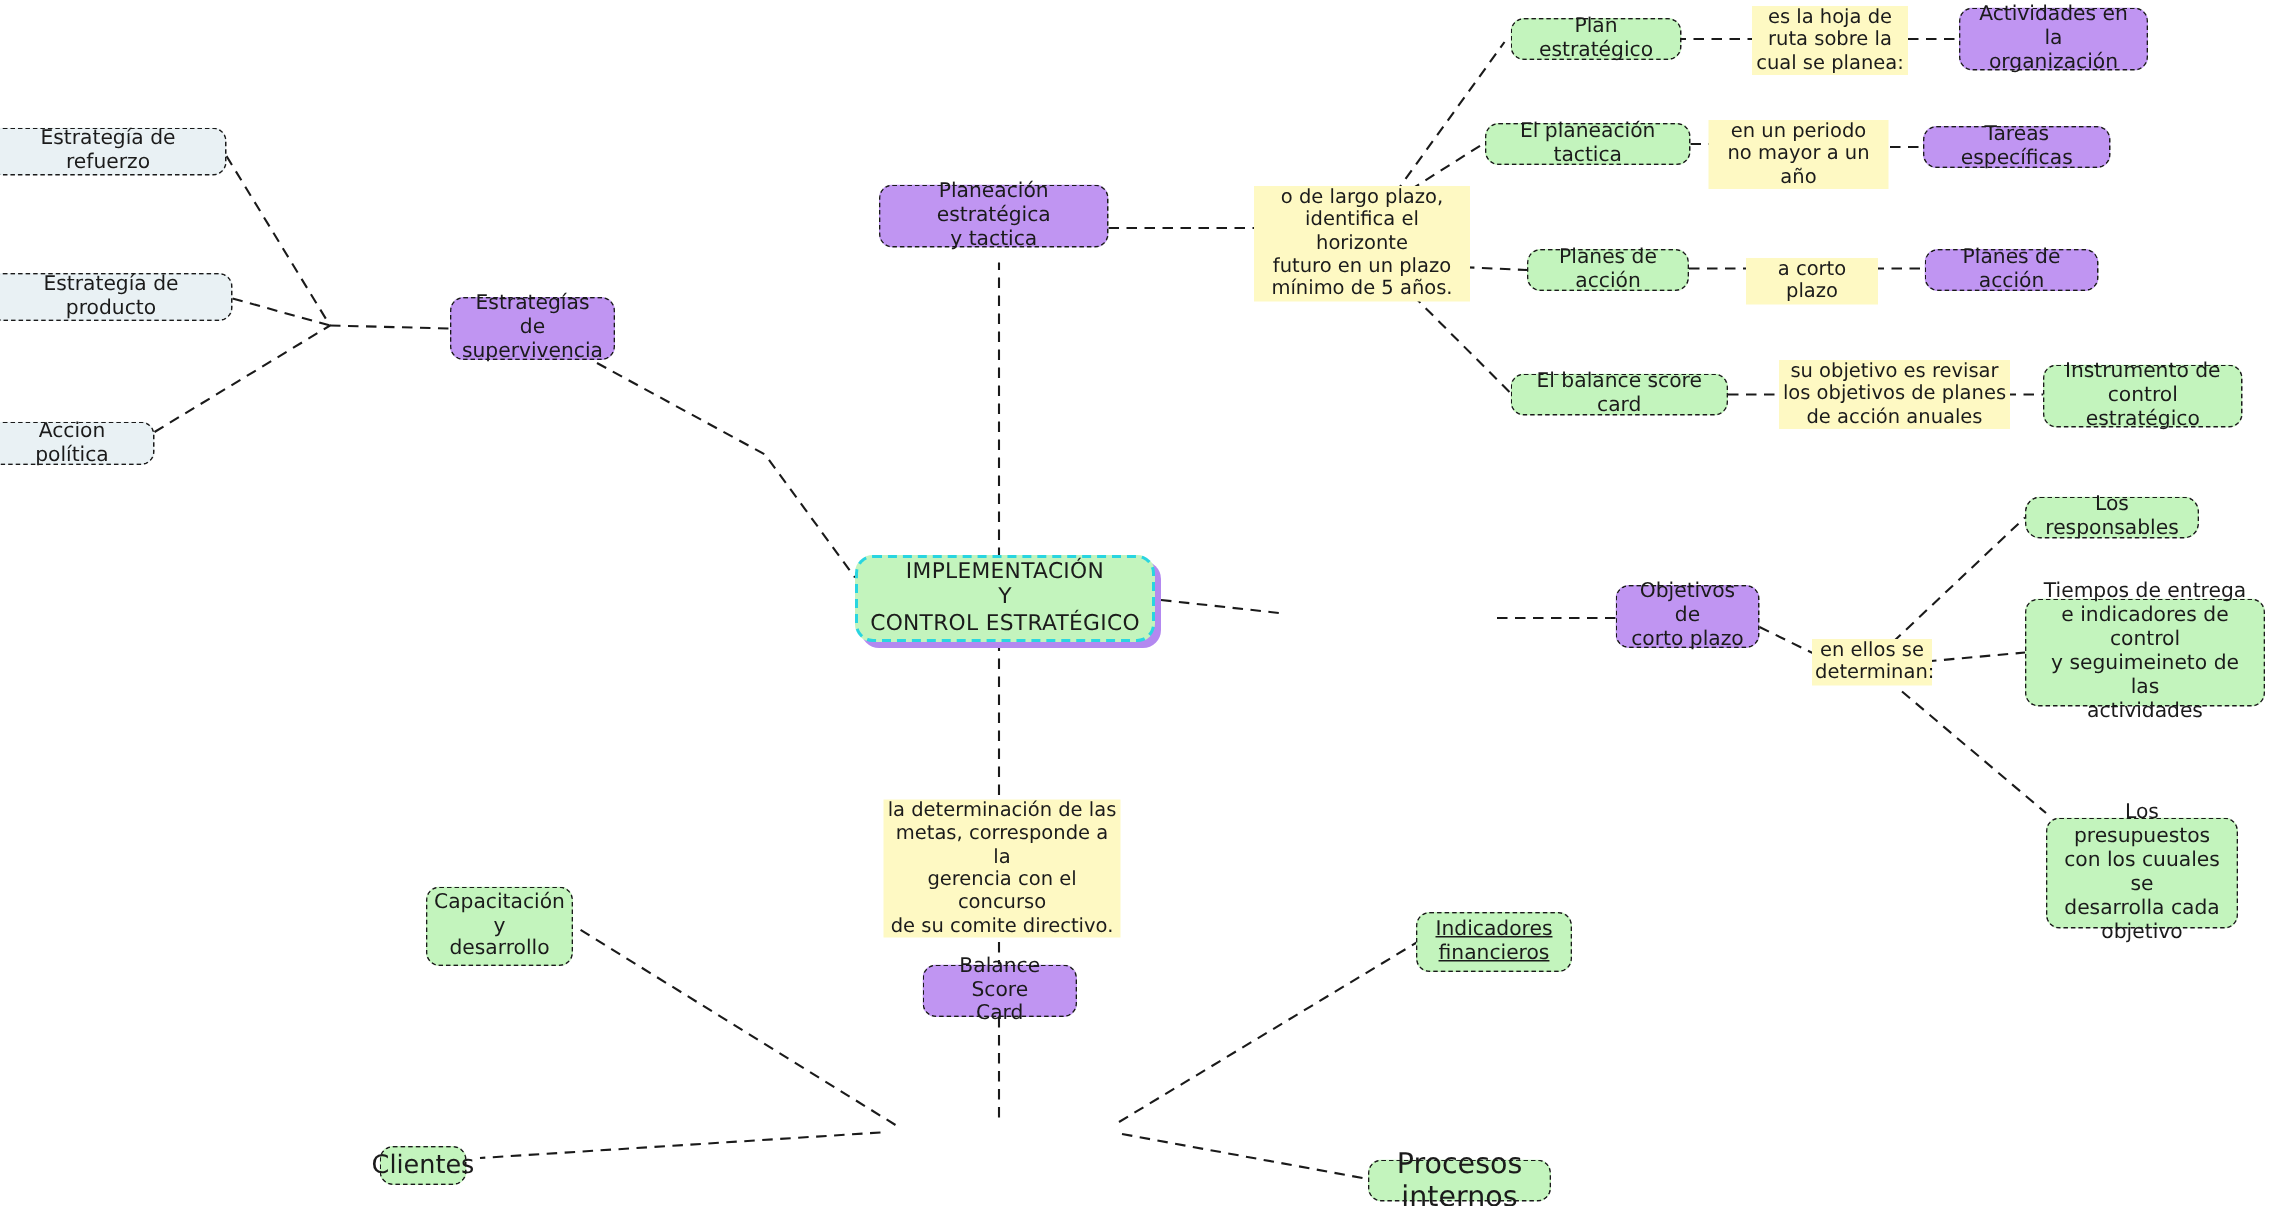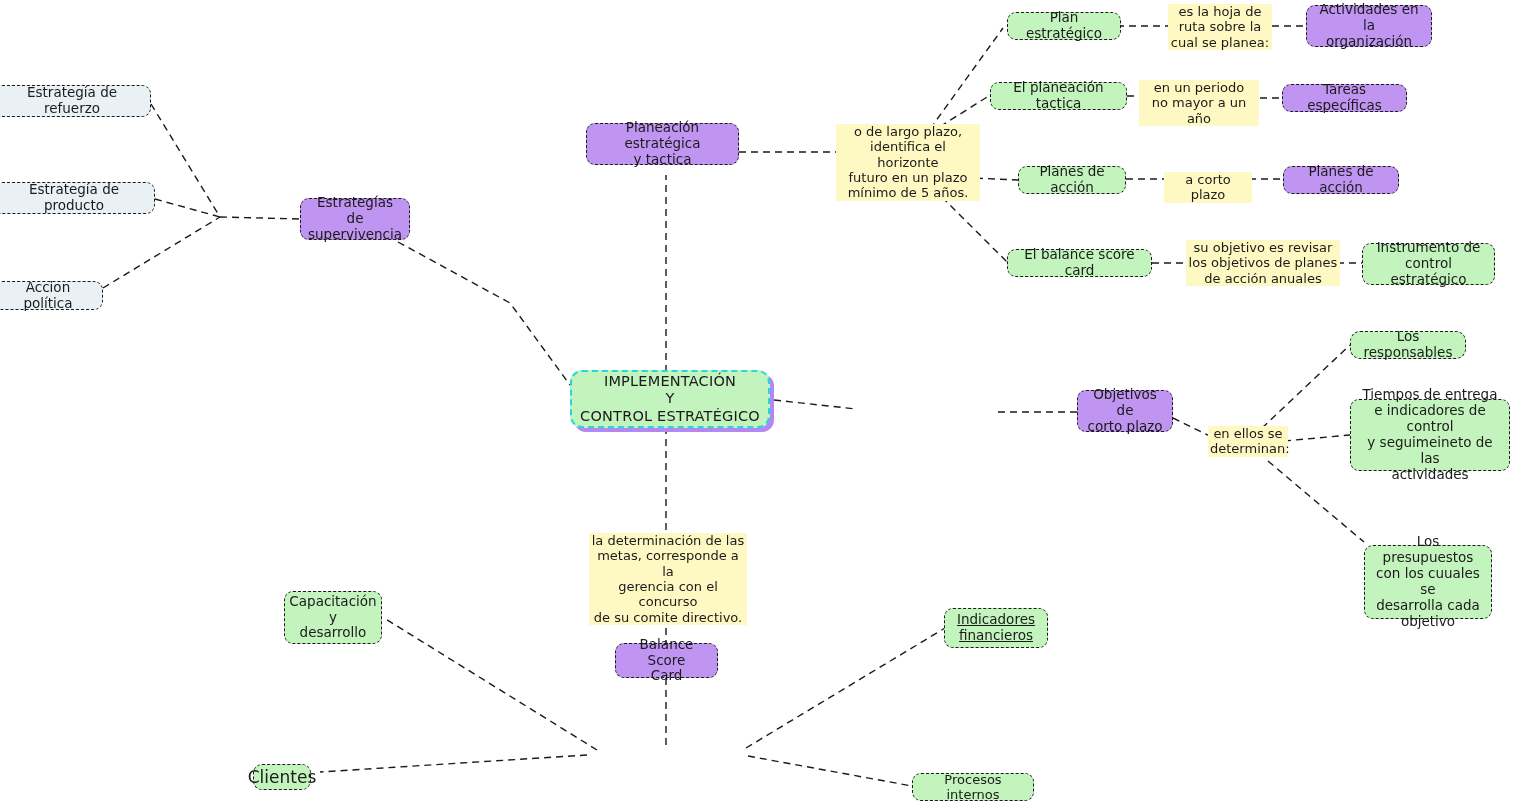--- a/index.html
+++ b/index.html
@@ -200,15 +200,15 @@
   <div class="node green" style="left:284px; top:591px; width:98px; height:53px; font-size:13.5px;">Capacitación
 y
 desarrollo</div>
 
   <div class="node green" style="left:944px; top:608px; width:104px; height:40px; font-size:13.5px;text-decoration:underline;">Indicadores
 financieros</div>
 
 
   <div class="node green" style="left:253px; top:764px; width:58px; height:26px; font-size:17px;">Clientes</div>
 
-  <div class="node green" style="left:912px; top:773px; width:122px; height:28px; font-size:13px;">Procesos internos</div>
+  <div class="node green" style="left:912px; top:773px; width:122px; height:28px; font-size:19px;">Procesos internos</div>
 
 </div>
 
 </body></html>

